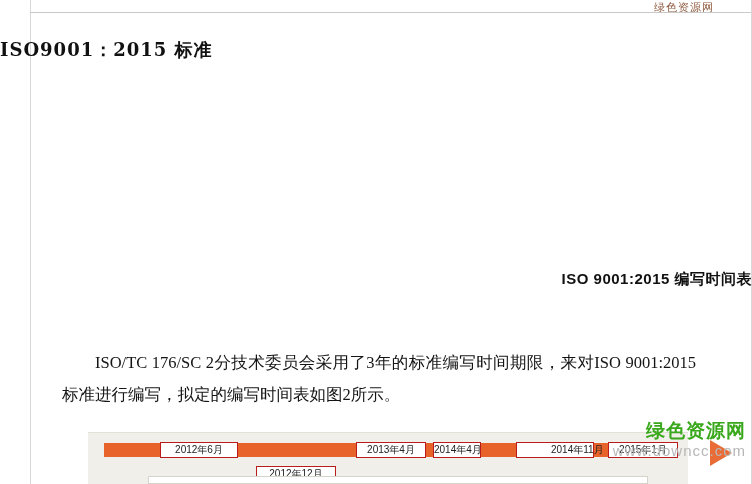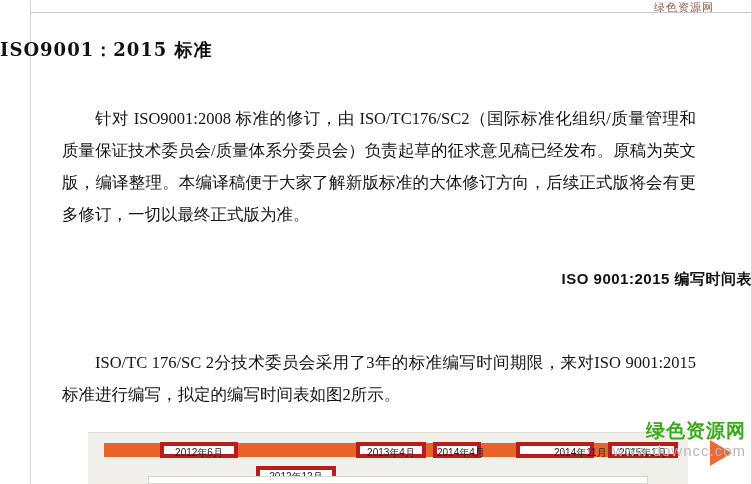--- a/index.html
+++ b/index.html
@@ -137,21 +137,21 @@
     height: 8px;
     background: #ffffff;
     border: 1px solid #d6d3cb;
     box-sizing: border-box;
   }
   .tick {
     position: absolute;
     top: 10px;
     height: 16px;
     background: #ffffff;
-    border: 4px solid #b91c1c;
+    border: 1px solid #b91c1c;
     box-sizing: border-box;
     font-family: "Liberation Sans", sans-serif;
     font-size: 10px;
     line-height: 14px;
     text-align: center;
     color: #222222;
     white-space: nowrap;
   }
   .site-watermark {
     position: absolute;
@@ -192,21 +192,20 @@
 <div class="page">
 
   <div class="left-rule"></div>
   <div class="right-rule"></div>
 
   <div class="header-watermark">绿色资源网</div>
   <div class="header-rule"></div>
 
   <h1 class="doc-title">ISO9001：2015 标准</h1>
 
-  <p class="body-block">针对 ISO9001:2008 标准的修订，由 ISO/TC176/SC2（国际标准化组织/质量管理和质量保证技术委员会/质量体系分委员会）负责起草的征求意见稿已经发布。原稿为英文版，编译整理。本编译稿便于大家了解新版标准的大体修订方向，后续正式版将会有更多修订，一切以最终正式版为准。</p>
 
   <h2 class="subtitle">ISO 9001:2015 编写时间表</h2>
 
   <p class="body-block2">ISO/TC 176/SC 2分技术委员会采用了3年的标准编写时间期限，来对ISO 9001:2015标准进行编写，拟定的编写时间表如图2所示。</p>
 
   <div class="figure">
     <div class="fig-bg"></div>
     <div class="fig-bar"></div>
     <div class="tick" style="left:72px;width:78px;">2012年6月</div>
     <div class="tick" style="left:168px;width:80px;margin-top:24px;">2012年12月</div>

